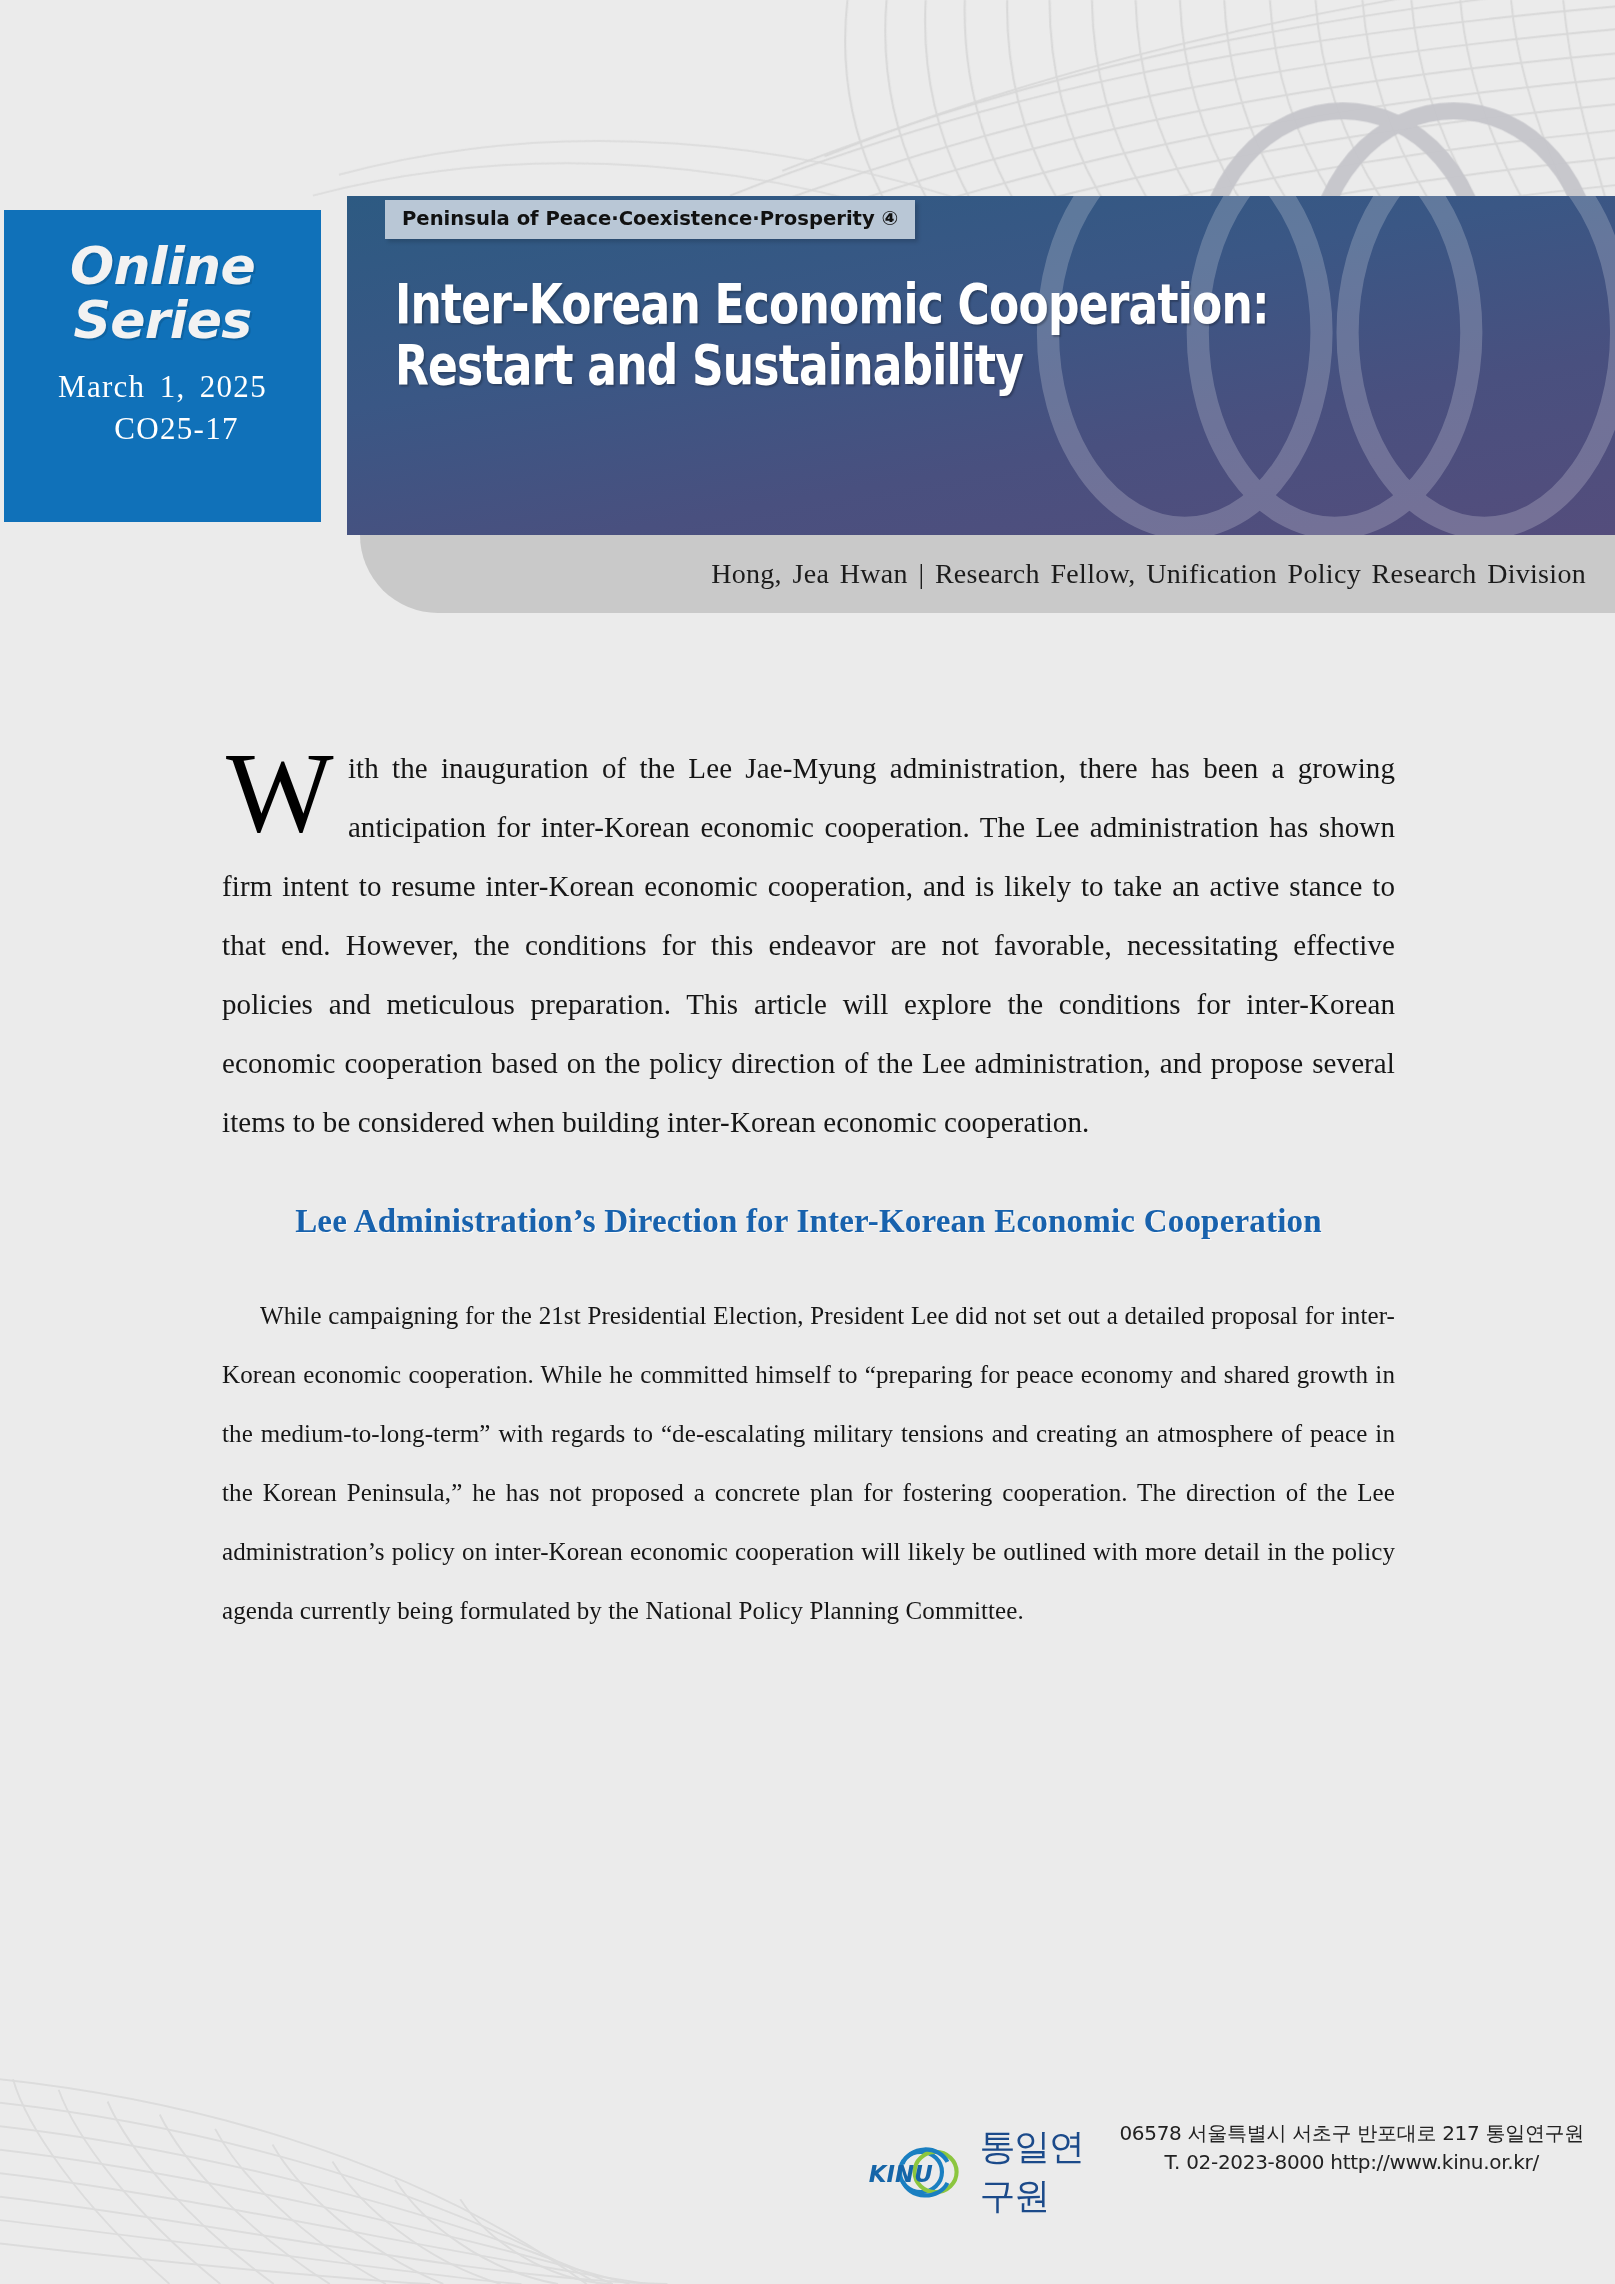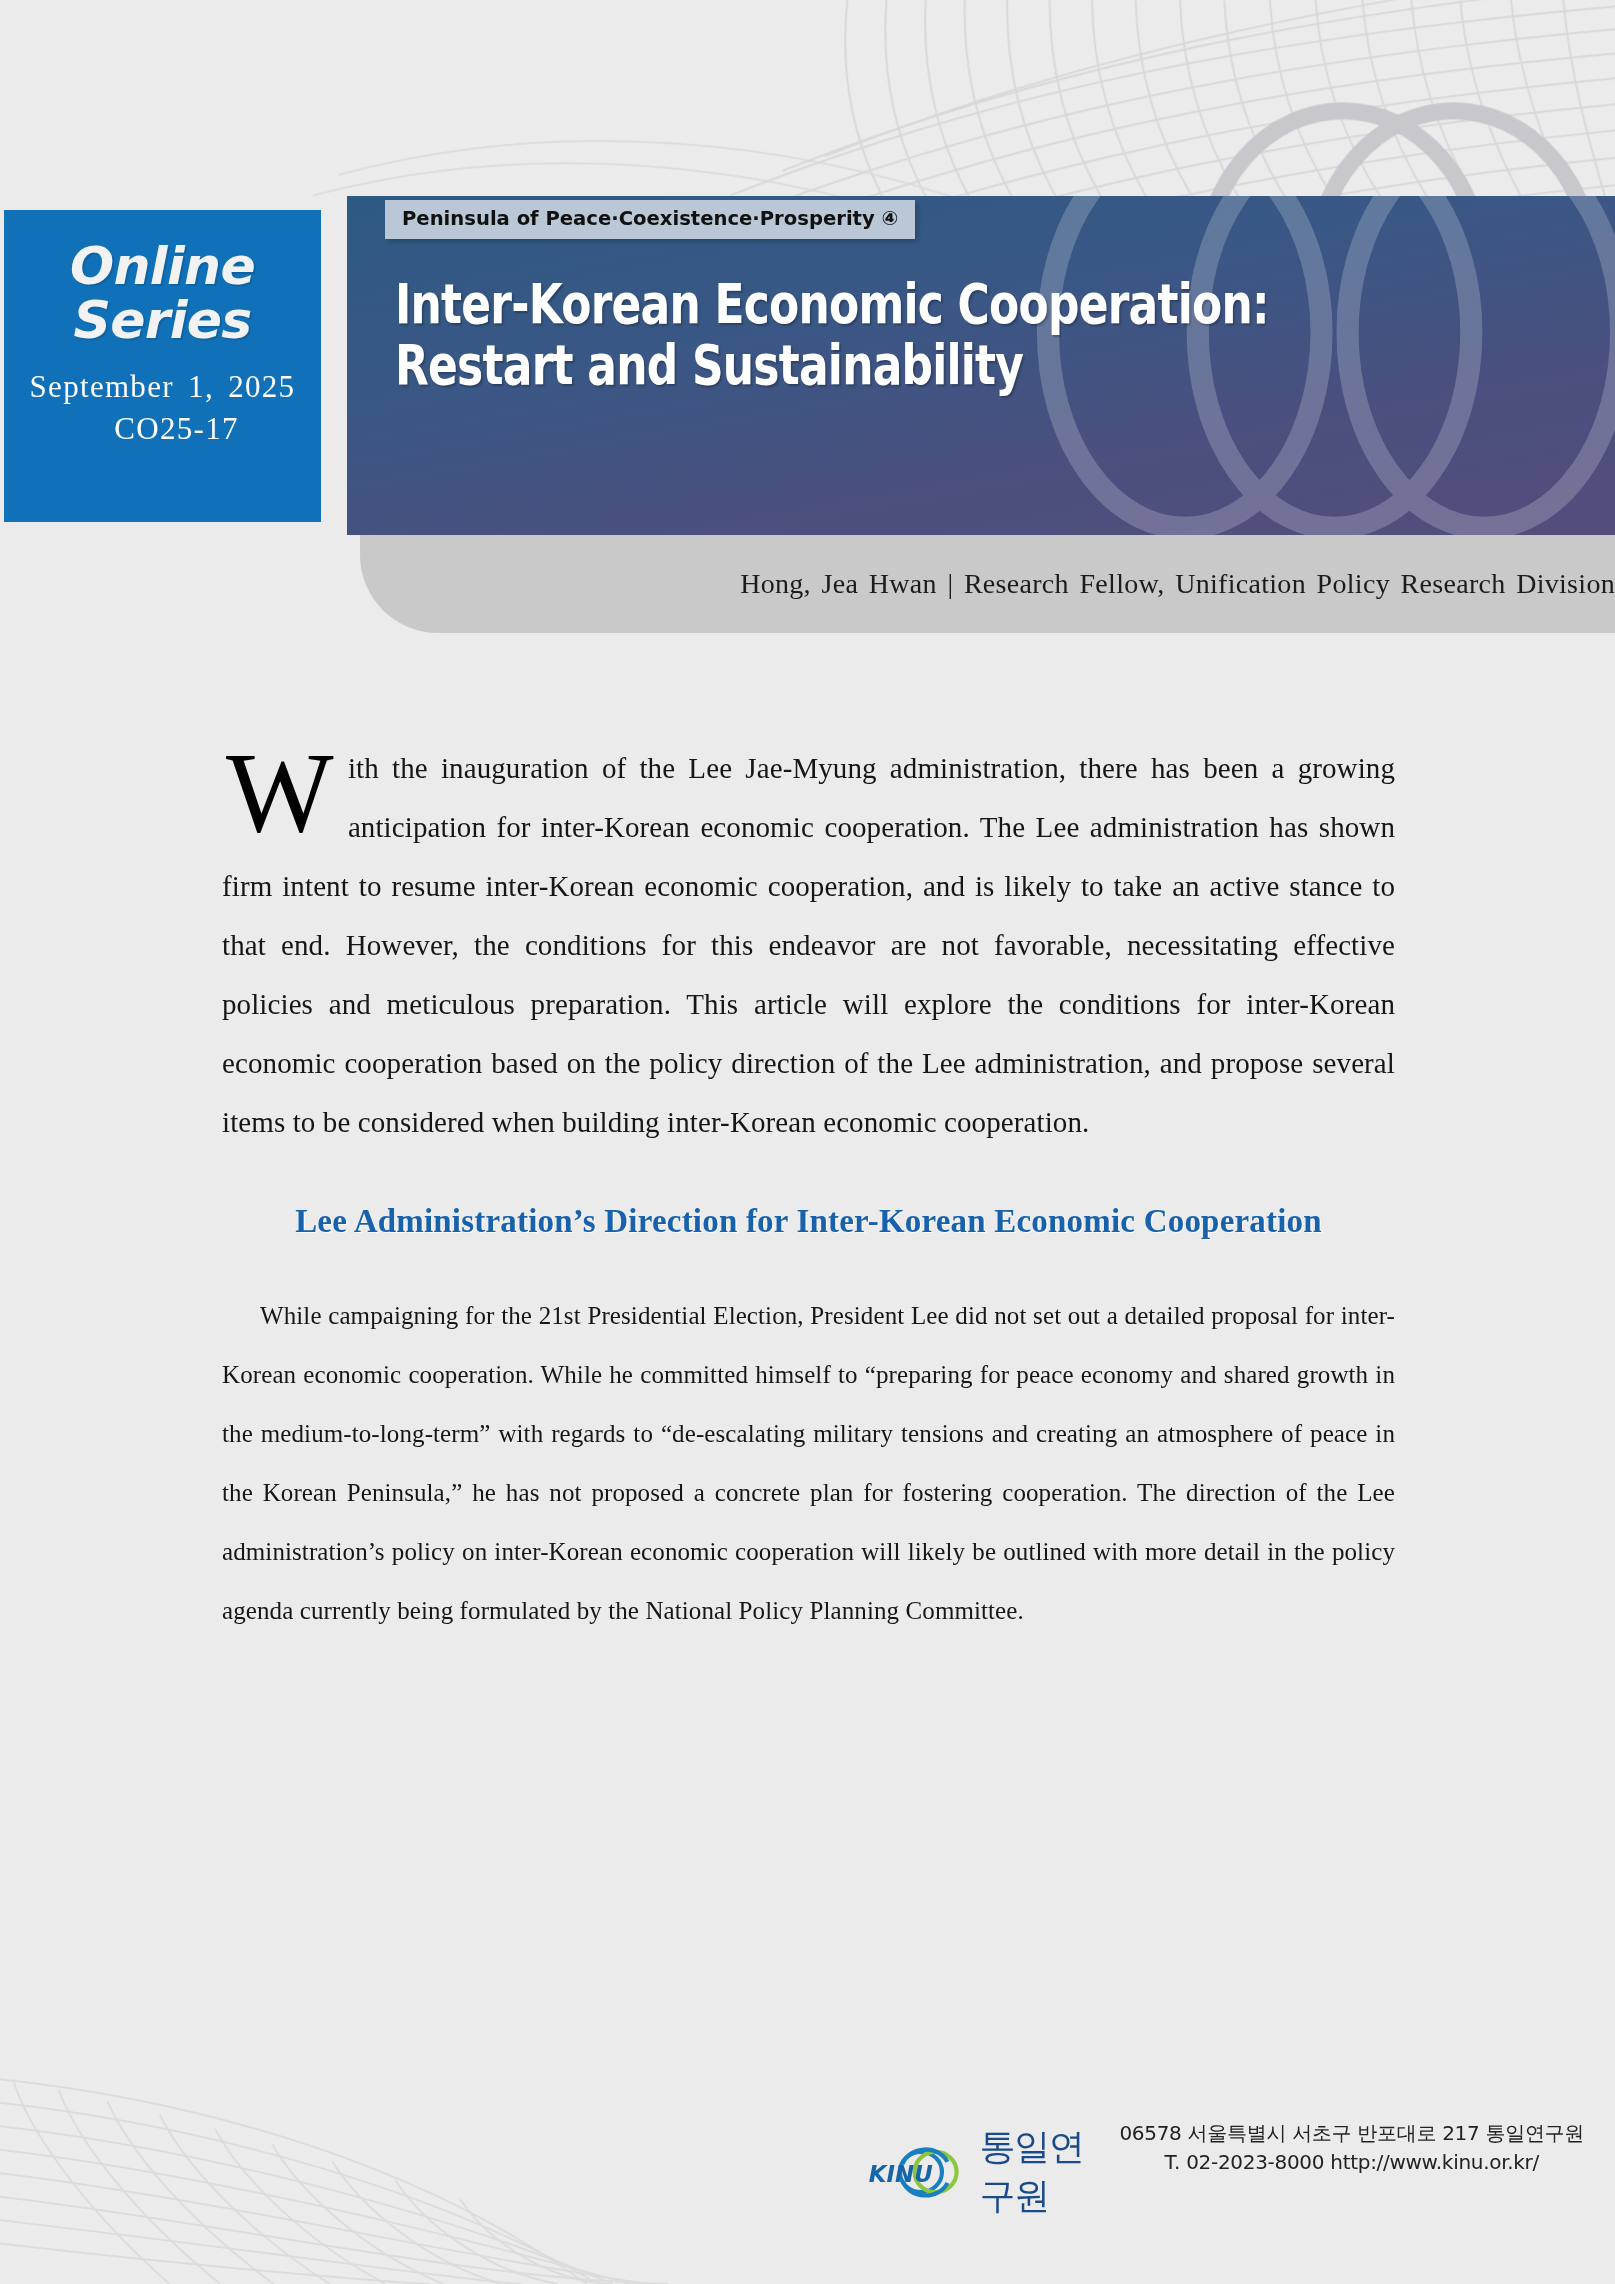--- a/index.html
+++ b/index.html
@@ -133,26 +133,27 @@
     transform-origin: left top;
     text-shadow: 2px 2px 2px rgba(0,0,0,0.25);
     white-space: nowrap;
   }
 
   .byline-band {
     position: absolute;
     left: 360px;
     top: 339px;
     width: 1255px;
-    height: 98px;
+    height: 78px;
     background: #c9c9c9;
     border-bottom-left-radius: 78px;
     display: flex;
     align-items: center;
     justify-content: flex-end;
+    padding-right: 29px;
     box-sizing: border-box;
   }
   .byline-text {
     font-family: "Liberation Serif", serif;
     font-size: 28px;
     color: #1c1c1c;
     letter-spacing: 0.3px;
     word-spacing: 3.3px;
     white-space: nowrap;
   }
@@ -324,21 +325,21 @@
           <ellipse cx="760" cy="380" rx="210" ry="300"></ellipse>
         </g>
       </svg>
     </div>
 
     <div class="series-block">
       <div class="series-title">
         <div>Online</div>
         <div>Series</div>
       </div>
-      <div class="series-date">September 1, 2025</div>
+      <div class="series-date">March 1, 2025</div>
       <div class="series-code">CO25-17</div>
     </div>
 
     <div class="kicker-tab">
       <div class="kicker-text">Peninsula of Peace·Coexistence·Prosperity ④</div>
     </div>
 
     <div class="doc-title">
       <div>Inter-Korean Economic Cooperation:</div>
       <div>Restart and Sustainability</div>

